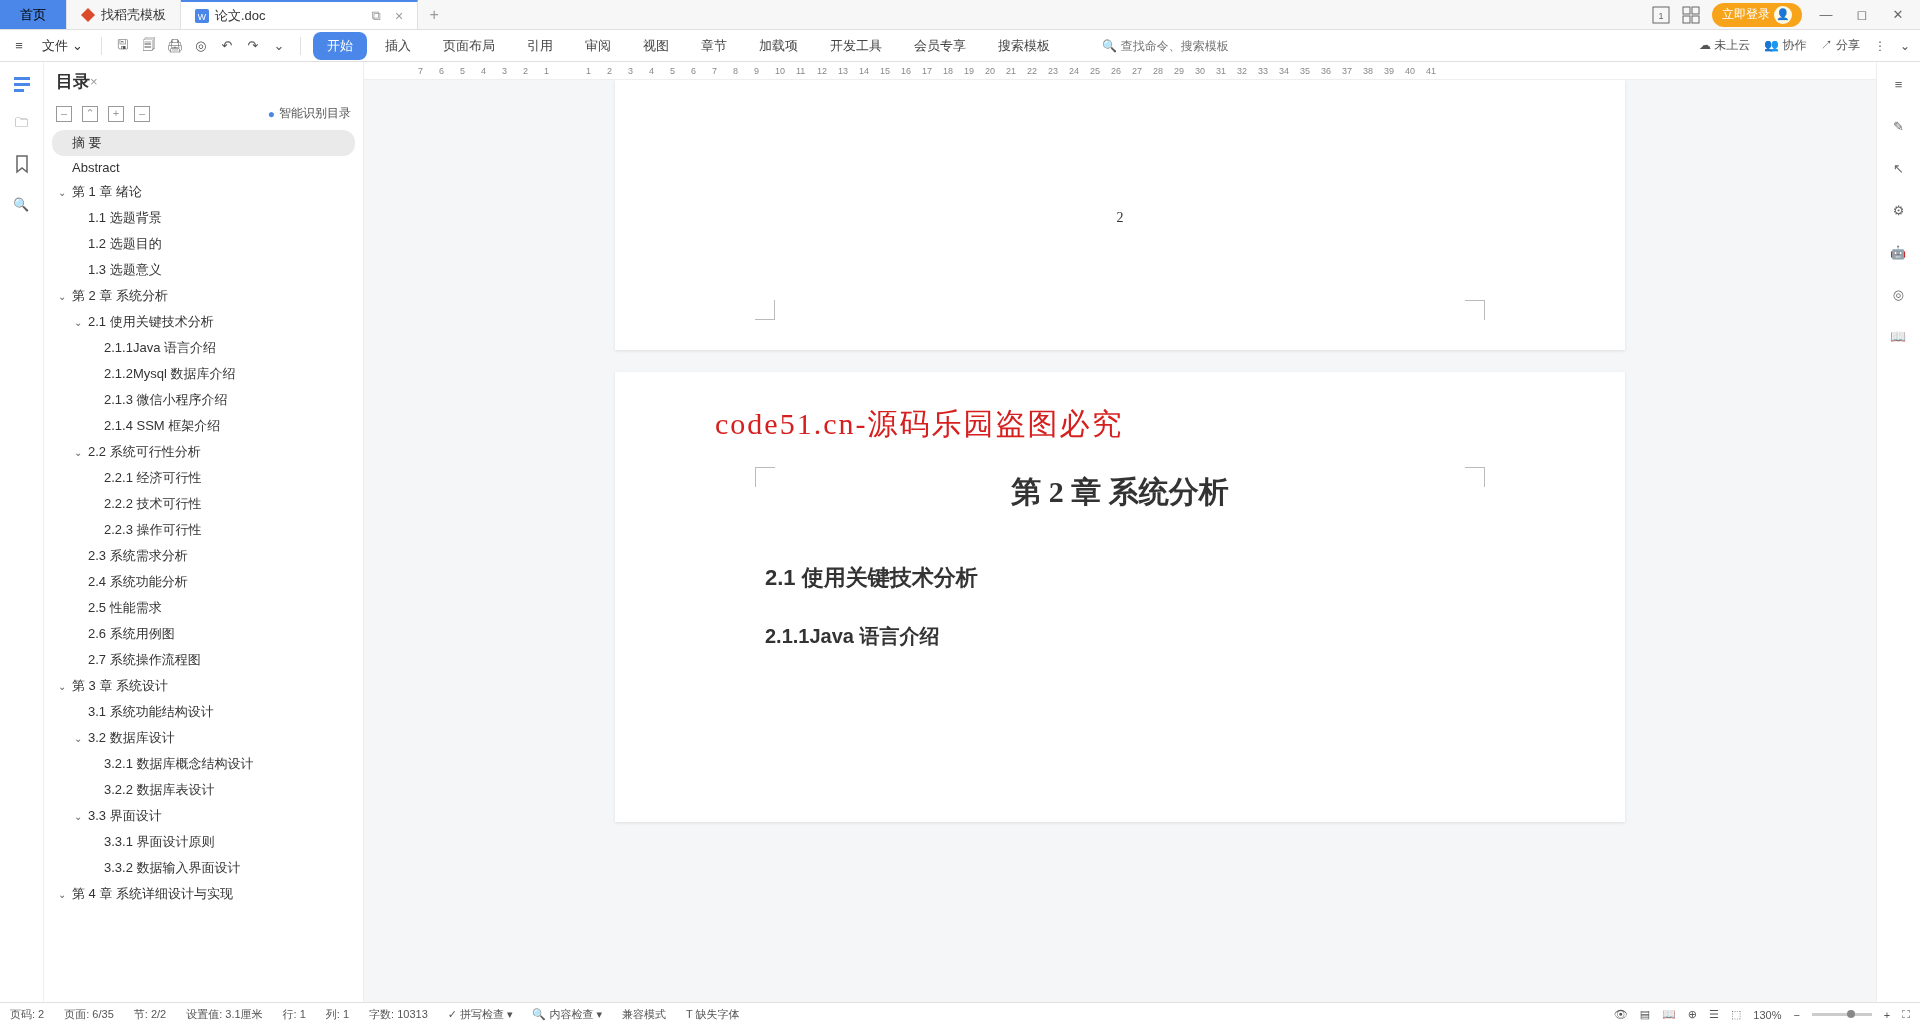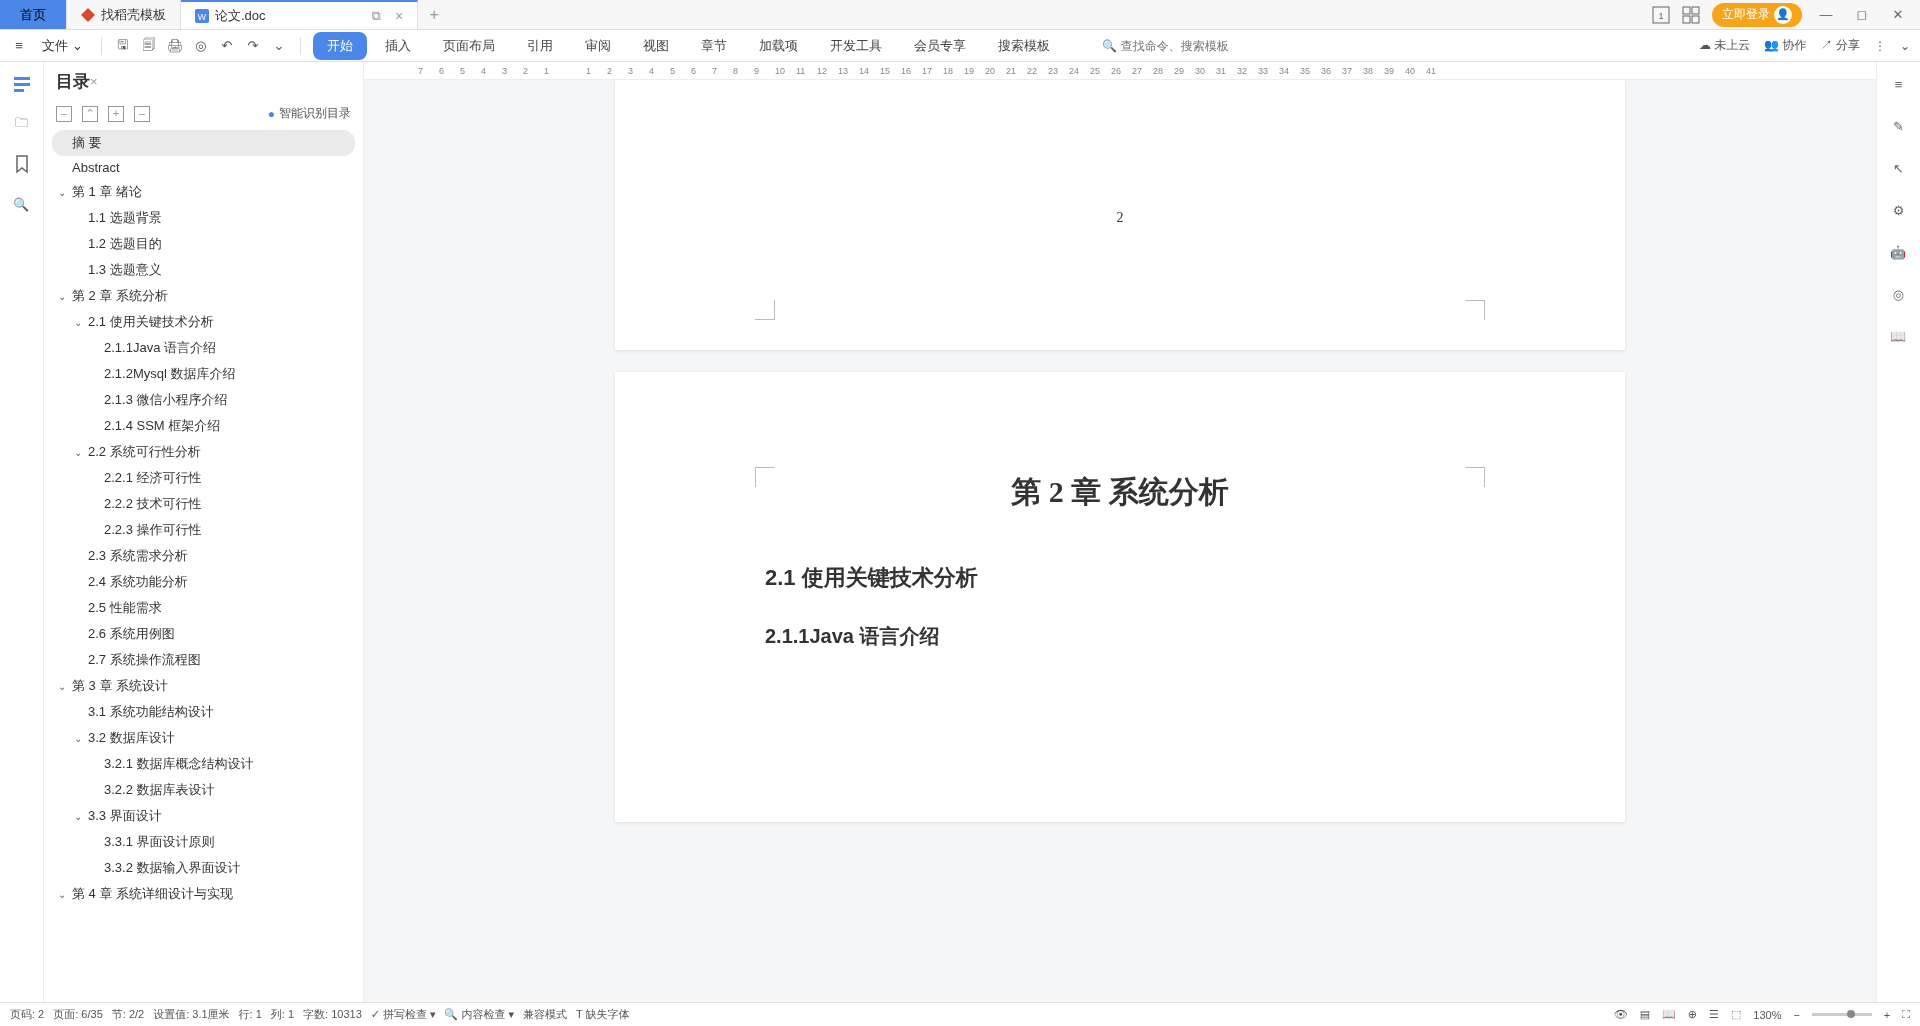--- a/index.html
+++ b/index.html
@@ -68,21 +68,21 @@
 .page2 .corner-r2 { right: 140px; border-width: 1px 1px 0 0; }
 .page2 h1 { text-align: center; font-size: 30px; font-weight: 600; margin-bottom: 50px; font-family: SimSun, serif;}
 .page2 h2 { font-size: 22px; font-weight: 700; margin-bottom: 30px; }
 .page2 h3 { font-size: 20px; font-weight: 700; margin-bottom: 24px; }
 .page2 p { font-size: 17px; line-height: 2; text-indent: 2em; }
 
 
 .right-rail { width: 44px; background: #fff; border-left: 1px solid #eee; display: flex; flex-direction: column; align-items: center; padding-top: 12px; gap: 22px; }
 
 
-.statusbar { position: absolute; bottom: 0; left: 0; right: 0; height: 24px; background: #fff; border-top: 1px solid #e0e0e0; display: flex; align-items: center; font-size: 11px; color: #555; padding: 0 10px; gap: 9px; }
+.statusbar { position: absolute; bottom: 0; left: 0; right: 0; height: 24px; background: #fff; border-top: 1px solid #e0e0e0; display: flex; align-items: center; font-size: 11px; color: #555; padding: 0 10px; gap: 20px; }
 .statusbar .sb-right { margin-left: auto; display: flex; align-items: center; gap: 12px; }
 
 svg { width: 100%; height: 100%; }
 </style>
 </head>
 <body>
 
 <div class="titlebar">
   <div class="tab home">
       <span>首页</span>
@@ -390,20 +390,21 @@
         <span class="tick">40</span>
         <span class="tick">41</span>
       </div>
     <div class="doc-scroll">
       <div class="page page1">
         <div class="pnum">2</div>
         <div class="corner-l"></div>
         <div class="corner-r"></div>
       </div>
       <div class="page page2">
+        <div class="watermark">code51.cn-源码乐园盗图必究</div>
         <div class="corner-l2"></div>
         <div class="corner-r2"></div>
         <h1>第 2 章  系统分析</h1>
         <h2>2.1 使用关键技术分析</h2>
         <h3>2.1.1Java 语言介绍</h3>
       </div>
     </div>
   </div>
 
   <div class="right-rail">

